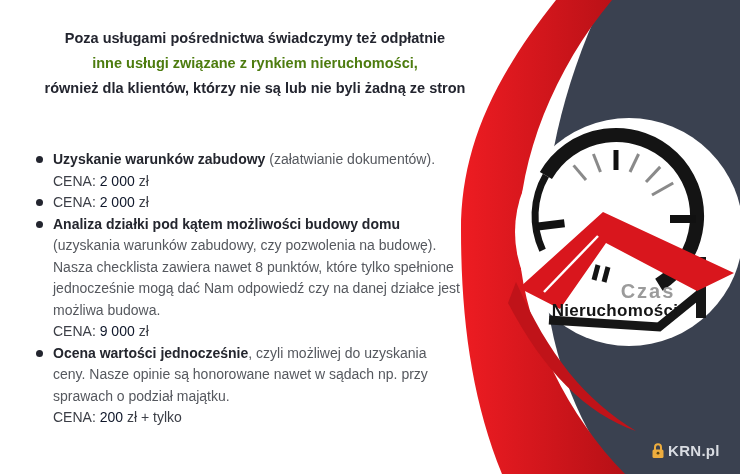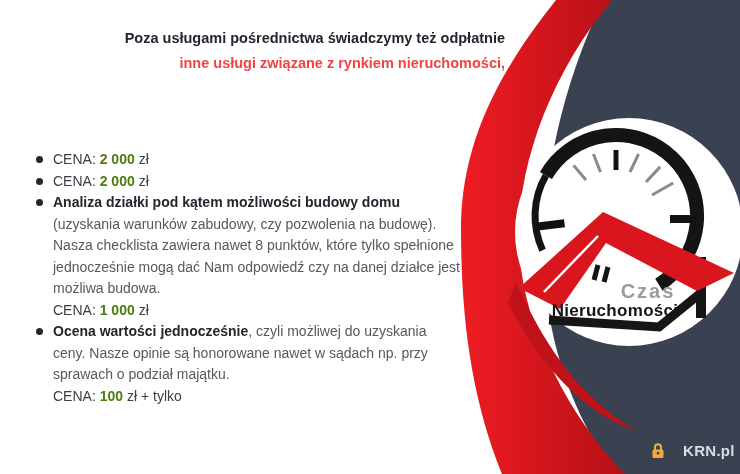--- a/index.html
+++ b/index.html
@@ -4,34 +4,34 @@
 <style>
   html,body{margin:0;padding:0;background:#ffffff;}
   .canvas{
     position:relative;width:740px;height:474px;background:#ffffff;overflow:hidden;
     font-family:"Liberation Sans", sans-serif;
   }
   
   .bg-art{position:absolute;left:0;top:0;width:740px;height:474px;}
   
   .header{
-    position:absolute;left:5px;top:26px;width:500px;text-align:right;
+    position:absolute;left:5px;top:26px;width:500px;text-align:center;
     font-weight:bold;font-size:14.5px;line-height:25px;color:#23252f;white-space:nowrap;
   }
-  .header .red{color:#ef4444;}
+  .header .red{color:#4d7c0f;}
   
   .services{position:absolute;left:36px;top:149px;width:424px;font-size:14px;line-height:21.5px;}
   .svc{position:relative;padding-left:17px;color:#55585e;}
   .dot{position:absolute;left:0;top:7px;width:7px;height:7px;border-radius:50%;background:#23252f;}
   .svc .title{font-weight:bold;color:#24262e;}
   .price-line{color:#3b3e46;}
-  .price-line .price{color:#4d7c0f;font-weight:bold;}
+  .price-line .price{color:#0f172a;font-weight:normal;}
   
   .watermark{
-    position:absolute;left:651px;top:442px;display:flex;gap:18px;
+    position:absolute;left:651px;top:442px;display:flex;gap:3px;
   }
   .watermark .wm-label{font-size:15px;font-weight:bold;color:#d9dce2;letter-spacing:.3px;}
 </style>
 </head>
 <body>
 
 <div class="canvas">
 
   <svg class="bg-art" viewBox="0 0 740 474" xmlns="http://www.w3.org/2000/svg">
     <defs>
@@ -80,44 +80,46 @@
       <line x1="608" y1="267" x2="604" y2="282"></line>
     </g>
 
     <text x="648" y="298" text-anchor="middle" font-family="Liberation Sans, sans-serif" font-size="20" font-weight="bold" fill="#9b9b9b" letter-spacing="2">Czas</text>
     <text x="615" y="316" text-anchor="middle" font-family="Liberation Sans, sans-serif" font-size="17" font-weight="bold" fill="#151515" letter-spacing="0.3">Nieruchomości</text>
   </svg>
 
   <div class="header">
     <div>Poza usługami pośrednictwa świadczymy też odpłatnie</div>
     <div class="red">inne usługi związane z rynkiem nieruchomości,</div>
+    <div>również dla klientów, którzy nie są lub nie byli żadną ze stron</div>
   </div>
 
   <div class="services">
 
     <div class="svc">
       <span class="dot"></span>
+      <div><span class="title">Uzyskanie warunków zabudowy</span><span> (załatwianie dokumentów).</span></div>
       <div class="price-line"><span>CENA:</span> <span class="price">2 000</span> <span>zł</span></div>
     </div>
 
     <div class="svc">
       <span class="dot"></span>
       <div class="price-line"><span>CENA:</span> <span class="price">2 000</span> <span>zł</span></div>
     </div>
 
     <div class="svc">
       <span class="dot"></span>
       <div><span class="title">Analiza działki pod kątem możliwości budowy domu</span><span> (uzyskania warunków zabudowy, czy pozwolenia na budowę). Nasza checklista zawiera nawet 8 punktów, które tylko spełnione jednocześnie mogą dać Nam odpowiedź czy na danej działce jest możliwa budowa.</span></div>
-      <div class="price-line"><span>CENA:</span> <span class="price">1 000</span> <span>zł</span></div>
+      <div class="price-line"><span>CENA:</span> <span class="price">9 000</span> <span>zł</span></div>
     </div>
 
     <div class="svc">
       <span class="dot"></span>
       <div><span class="title">Ocena wartości jednocześnie</span><span>, czyli możliwej do uzyskania ceny. Nasze opinie są honorowane nawet w sądach np. przy sprawach o podział majątku.</span></div>
-      <div class="price-line"><span>CENA:</span> <span class="price">100</span> <span>zł + tylko</span></div>
+      <div class="price-line"><span>CENA:</span> <span class="price">200</span> <span>zł + tylko</span></div>
     </div>
 
   </div>
 
   <div class="watermark">
     <svg width="14" height="17" viewBox="0 0 14 17" xmlns="http://www.w3.org/2000/svg">
       <path d="M4,8 V5.2 a3,3 0 0 1 6,0 V8" fill="none" stroke="#eead3e" stroke-width="2"></path>
       <rect x="1.5" y="7.5" width="11" height="8.5" rx="1.5" fill="#eead3e"></rect>
       <circle cx="7" cy="11.2" r="1.4" fill="#5a4413"></circle>
     </svg>

